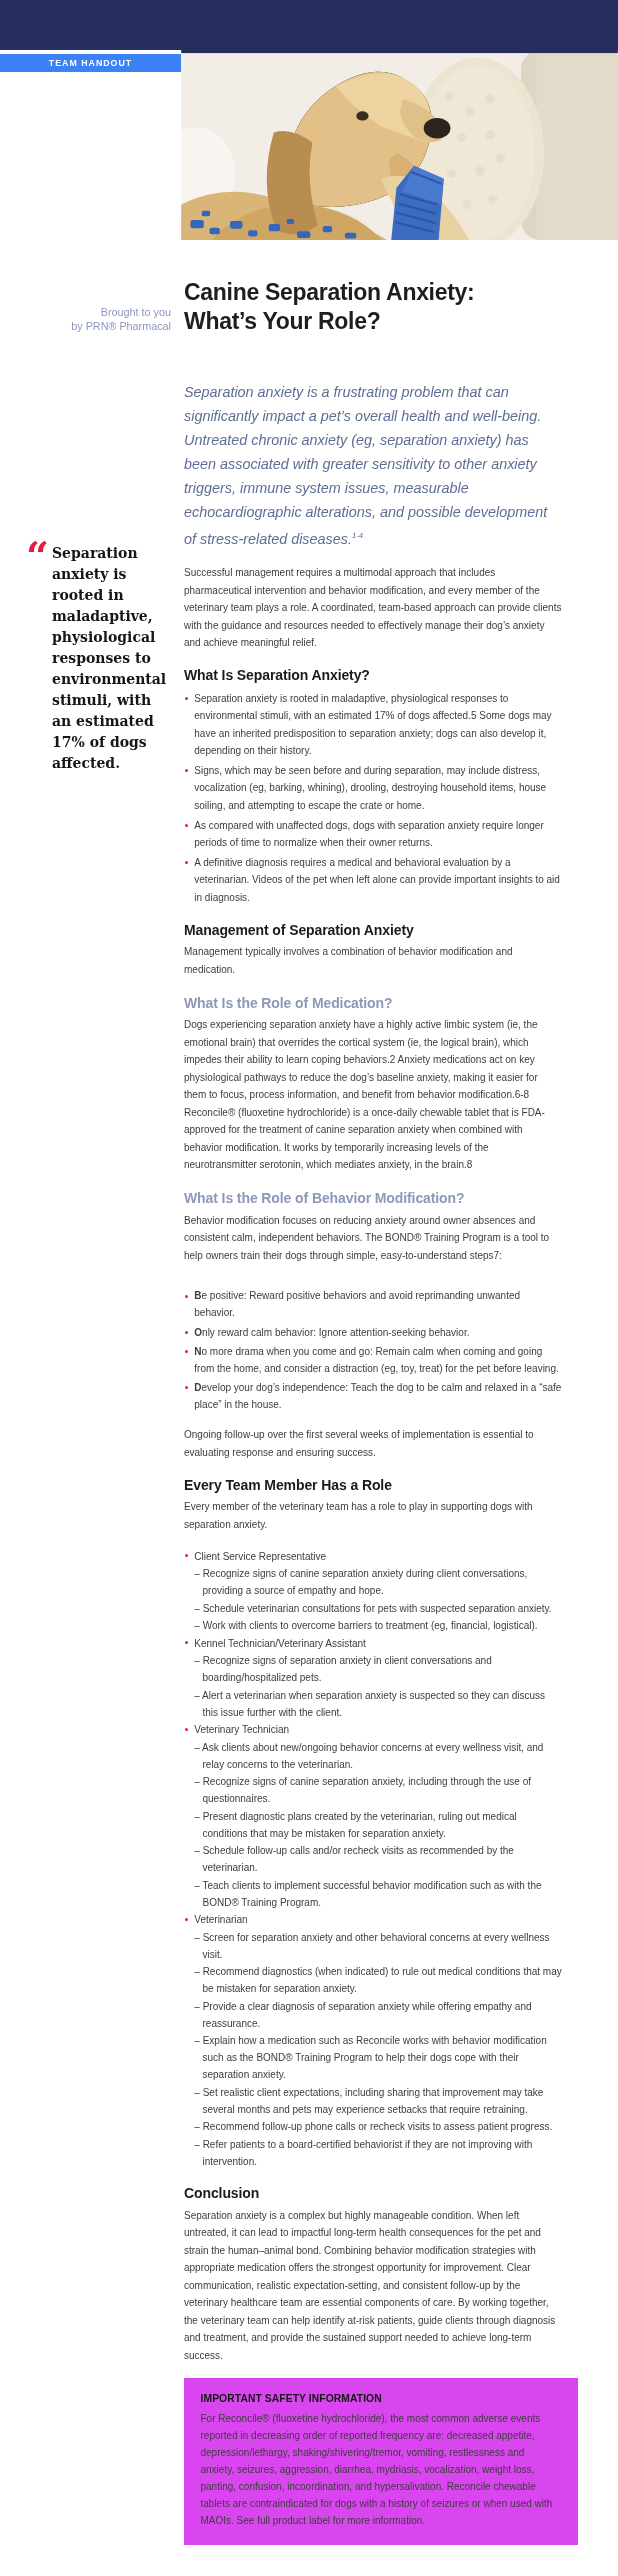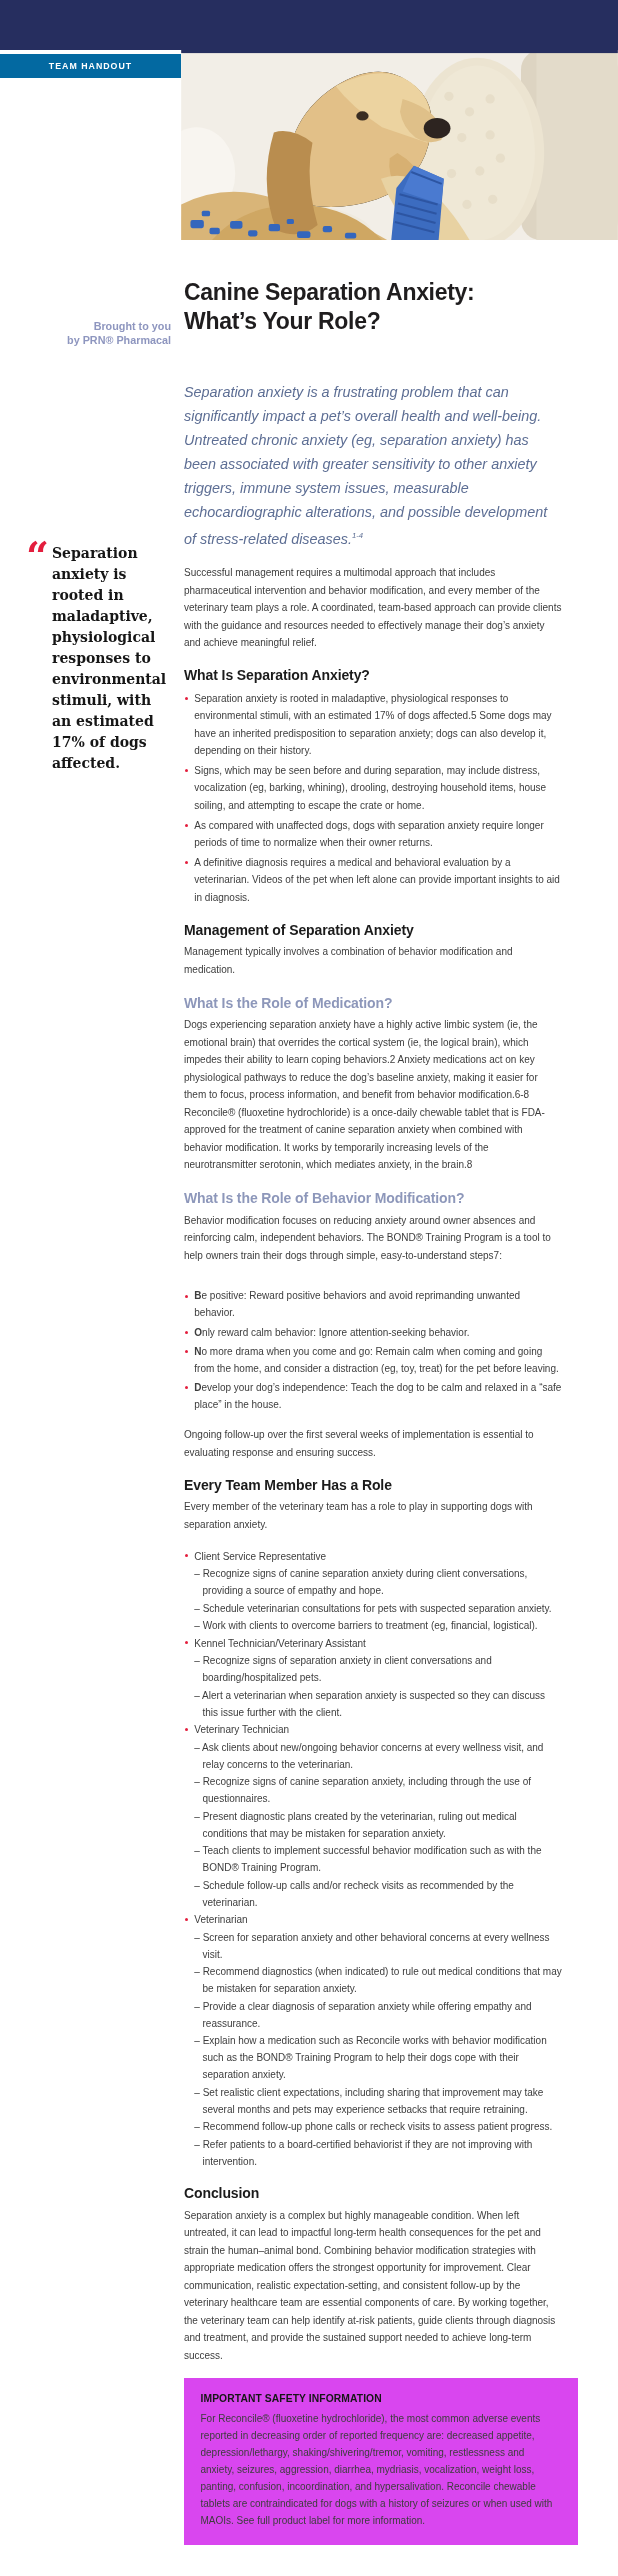--- a/index.html
+++ b/index.html
@@ -1,24 +1,24 @@
 <!DOCTYPE html>
 <html style="font-size:8.2px"><head>
 <meta charset="utf-8">
 <style>
   html,body{margin:0;padding:0;background:#ffffff;}
   .page{position:relative;width:618px;height:2835px;background:#ffffff;
         font-family:"Liberation Sans",sans-serif;color:#3d3d3d;overflow:hidden;}
   .topbar{position:absolute;left:0;top:0;width:618px;height:50px;background:#262e5f;}
   .hero{position:absolute;left:181px;top:50px;width:437px;height:190px;display:block;}
-  .ribbon{position:absolute;left:0;top:54px;width:181px;height:24px;background:#0369a1;
+  .ribbon{position:absolute;left:0;top:54px;width:181px;height:18px;background:#3b82f6;
           display:flex;align-items:center;justify-content:center;}
   .ribbon span{color:#ffffff;font-weight:700;font-size:8.8px;letter-spacing:1px;}
-  .brought{position:absolute;left:30px;top:319px;width:141px;text-align:right;
-           color:#8e96bf;font-size:10.8px;line-height:14.4px;font-weight:700;}
+  .brought{position:absolute;left:30px;top:305px;width:141px;text-align:right;
+           color:#8e96bf;font-size:10.8px;line-height:14.4px;font-weight:400;}
   .pullquote{position:absolute;left:27px;top:543px;width:138px;}
   .pq-mark{position:absolute;left:-1px;top:-7.2px;font-family:"DejaVu Serif",serif;font-weight:700;
            color:#e31e3d;font-size:40px;line-height:1;}
   .pq-text{margin-left:25px;width:112px;font-family:"DejaVu Serif",serif;font-weight:700;
            font-size:14px;line-height:21px;color:#161616;}
   .main{position:absolute;left:184px;top:278px;width:378px;}
   .title{margin:0;font-size:23px;line-height:29px;letter-spacing:-0.3px;color:#1f1d1e;font-weight:700;}
   .title span{display:block;}
   .intro{margin:44px 0 0;font-size:14.4px;line-height:24px;color:#5d6e94;font-style:italic;}
   .intro sup{font-size:7.7px;}
@@ -139,21 +139,21 @@
         <div class="b-li">A definitive diagnosis requires a medical and behavioral evaluation by a veterinarian. Videos of the pet when left alone can provide important insights to aid in diagnosis.</div>
       </div>
 
     <h2 class="sec">Management of Separation Anxiety</h2>
     <p class="body-p mt-sm">Management typically involves a combination of behavior modification and medication.</p>
 
     <h3 class="sub">What Is the Role of Medication?</h3>
     <p class="body-p mt-sm">Dogs experiencing separation anxiety have a highly active limbic system (ie, the emotional brain) that overrides the cortical system (ie, the logical brain), which impedes their ability to learn coping behaviors.2 Anxiety medications act on key physiological pathways to reduce the dog’s baseline anxiety, making it easier for them to focus, process information, and benefit from behavior modification.6-8 Reconcile® (fluoxetine hydrochloride) is a once-daily chewable tablet that is FDA-approved for the treatment of canine separation anxiety when combined with behavior modification. It works by temporarily increasing levels of the neurotransmitter serotonin, which mediates anxiety, in the brain.8</p>
 
     <h3 class="sub">What Is the Role of Behavior Modification?</h3>
-    <p class="body-p mt-sm">Behavior modification focuses on reducing anxiety around owner absences and reinforcing calm, independent behaviors. The BOND® Training Program is a tool to help owners train their dogs through simple, easy-to-understand steps7:</p>
+    <p class="body-p mt-sm">Behavior modification focuses on reducing anxiety around owner absences and consistent calm, independent behaviors. The BOND® Training Program is a tool to help owners train their dogs through simple, easy-to-understand steps7:</p>
 
     <div class="blist bond">
 
         <div class="b-li"><span class="lead">B</span><span>e positive: Reward positive behaviors and avoid reprimanding unwanted behavior.</span></div>
 
         <div class="b-li"><span class="lead">O</span><span>nly reward calm behavior: Ignore attention-seeking behavior.</span></div>
 
         <div class="b-li"><span class="lead">N</span><span>o more drama when you come and go: Remain calm when coming and going from the home, and consider a distraction (eg, toy, treat) for the pet before leaving.</span></div>
 
         <div class="b-li"><span class="lead">D</span><span>evelop your dog’s independence: Teach the dog to be calm and relaxed in a “safe place” in the house.</span></div>
@@ -170,22 +170,22 @@
         <div class="t-row sub">– Recognize signs of canine separation anxiety during client conversations, providing a source of empathy and hope.</div>
         <div class="t-row sub">– Schedule veterinarian consultations for pets with suspected separation anxiety.</div>
         <div class="t-row sub">– Work with clients to overcome barriers to treatment (eg, financial, logistical).</div>
         <div class="t-row role">Kennel Technician/Veterinary Assistant</div>
         <div class="t-row sub">– Recognize signs of separation anxiety in client conversations and boarding/hospitalized pets.</div>
         <div class="t-row sub">– Alert a veterinarian when separation anxiety is suspected so they can discuss this issue further with the client.</div>
         <div class="t-row role">Veterinary Technician</div>
         <div class="t-row sub">– Ask clients about new/ongoing behavior concerns at every wellness visit, and relay concerns to the veterinarian.</div>
         <div class="t-row sub">– Recognize signs of canine separation anxiety, including through the use of questionnaires.</div>
         <div class="t-row sub">– Present diagnostic plans created by the veterinarian, ruling out medical conditions that may be mistaken for separation anxiety.</div>
+        <div class="t-row sub">– Schedule follow-up calls and/or recheck visits as recommended by the veterinarian.</div>
         <div class="t-row sub">– Teach clients to implement successful behavior modification such as with the BOND® Training Program.</div>
-        <div class="t-row sub">– Schedule follow-up calls and/or recheck visits as recommended by the veterinarian.</div>
         <div class="t-row role">Veterinarian</div>
         <div class="t-row sub">– Screen for separation anxiety and other behavioral concerns at every wellness visit.</div>
         <div class="t-row sub">– Recommend diagnostics (when indicated) to rule out medical conditions that may be mistaken for separation anxiety.</div>
         <div class="t-row sub">– Provide a clear diagnosis of separation anxiety while offering empathy and reassurance.</div>
         <div class="t-row sub">– Explain how a medication such as Reconcile works with behavior modification such as the BOND® Training Program to help their dogs cope with their separation anxiety.</div>
         <div class="t-row sub">– Set realistic client expectations, including sharing that improvement may take several months and pets may experience setbacks that require retraining.</div>
         <div class="t-row sub">– Recommend follow-up phone calls or recheck visits to assess patient progress.</div>
         <div class="t-row sub">– Refer patients to a board-certified behaviorist if they are not improving with intervention.</div>
       </div>
 

